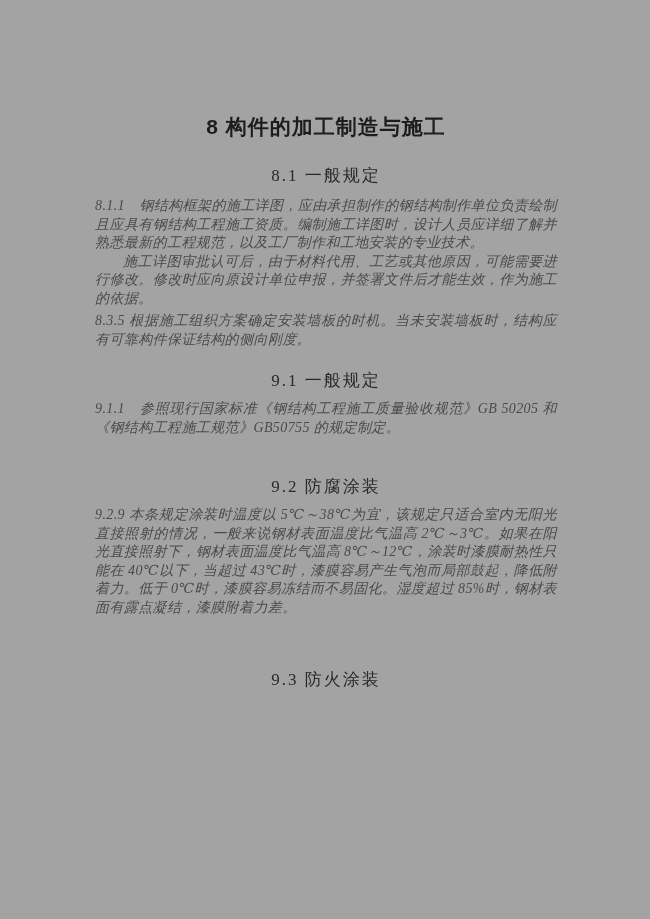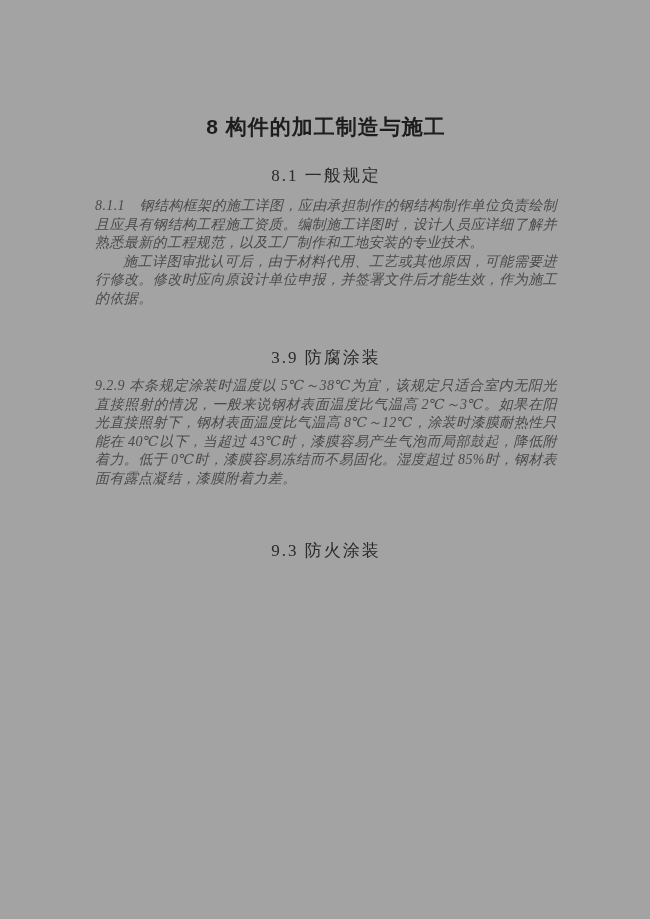--- a/index.html
+++ b/index.html
@@ -83,25 +83,28 @@
 
     <h1 class="chapter-title" id="c8-title">8 构件的加工制造与施工</h1>
 
     <h2 class="section-title" id="s81-title">8.1 一般规定</h2>
 
     <p class="para" id="s81-p1">8.1.1　钢结构框架的施工详图，应由承担制作的钢结构制作单位负责绘制且应具有钢结构工程施工资质。编制施工详图时，设计人员应详细了解并熟悉最新的工程规范，以及工厂制作和工地安装的专业技术。</p>
 
     <p class="para indent" id="s81-p2">施工详图审批认可后，由于材料代用、工艺或其他原因，可能需要进行修改。修改时应向原设计单位申报，并签署文件后才能生效，作为施工的依据。</p>
 
 
+    <p class="para" id="s83-p1">8.3.5 根据施工组织方案确定安装墙板的时机。当未安装墙板时，结构应有可靠构件保证结构的侧向刚度。</p>
 
 
+    <h2 class="section-title" id="s91-title">9.1 一般规定</h2>
 
+    <p class="para" id="s91-p1">9.1.1　参照现行国家标准《钢结构工程施工质量验收规范》GB 50205 和《钢结构工程施工规范》GB50755 的规定制定。</p>
 
-    <h2 class="section-title" id="s92-title">3.9 防腐涂装</h2>
+    <h2 class="section-title" id="s92-title">9.2 防腐涂装</h2>
 
     <p class="para" id="s92-p1">9.2.9 本条规定涂装时温度以 5℃～38℃为宜，该规定只适合室内无阳光直接照射的情况，一般来说钢材表面温度比气温高 2℃～3℃。如果在阳光直接照射下，钢材表面温度比气温高 8℃～12℃，涂装时漆膜耐热性只能在 40℃以下，当超过 43℃时，漆膜容易产生气泡而局部鼓起，降低附着力。低于 0℃时，漆膜容易冻结而不易固化。湿度超过 85%时，钢材表面有露点凝结，漆膜附着力差。</p>
 
     <h2 class="section-title" id="s93-title">9.3 防火涂装</h2>
 
 
 
   </div>
 </div>
 

